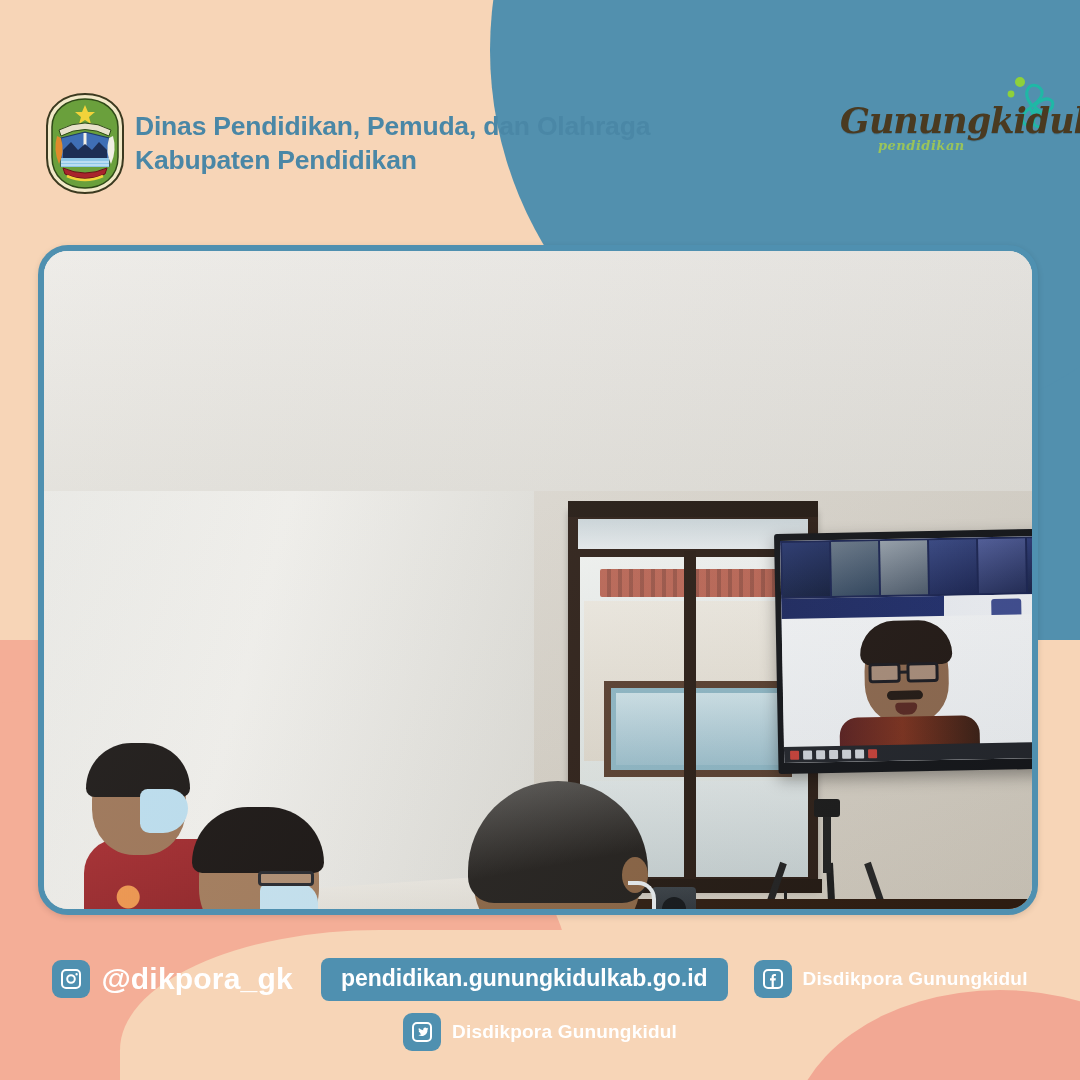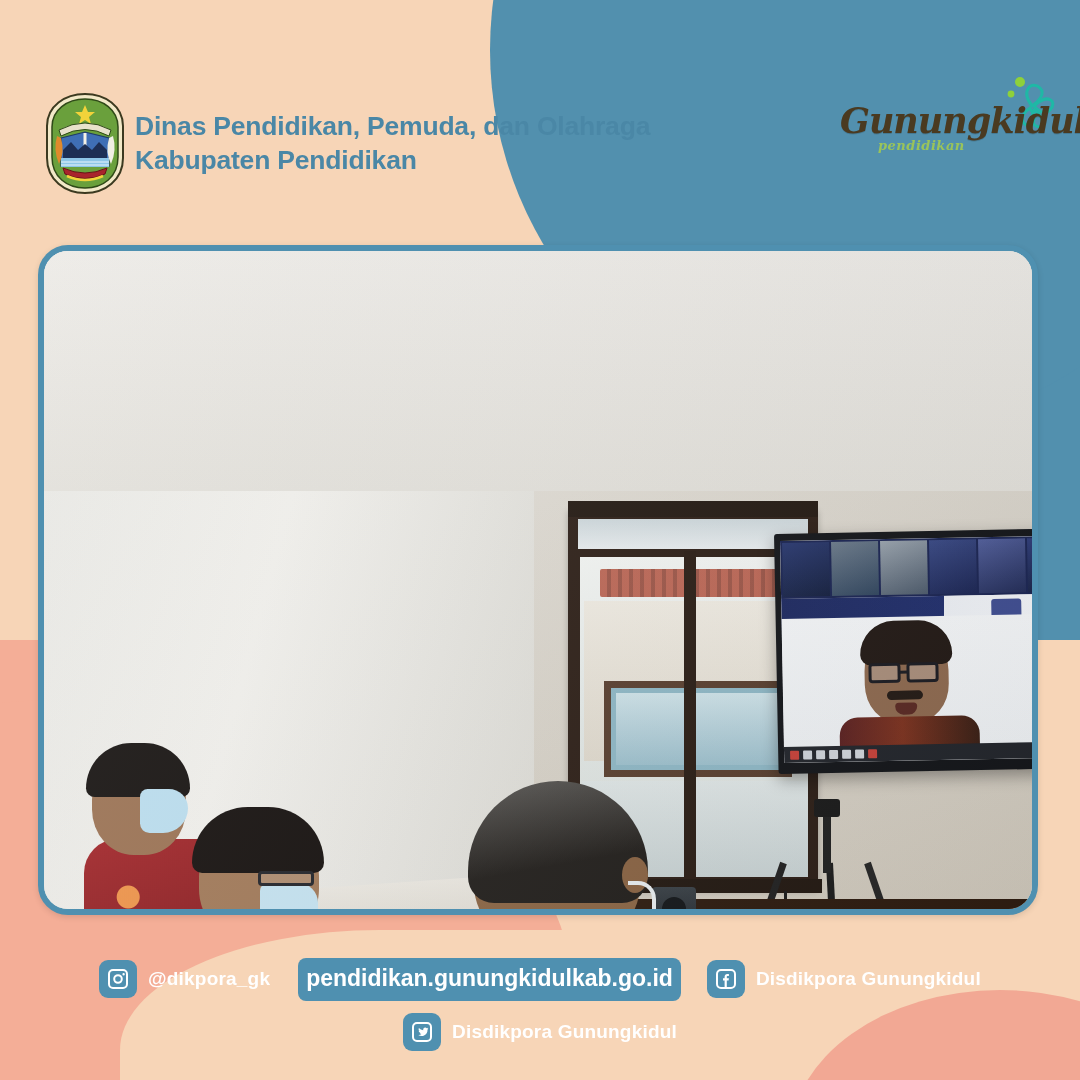--- a/index.html
+++ b/index.html
@@ -257,33 +257,33 @@
     width:38px; height:38px; border-radius:9px;
     background:#4f90b0;
     display:flex; align-items:center; justify-content:center;
     flex:0 0 auto;
   }
   .icon-box svg { width:24px; height:24px; fill:#ffffff; }
 
   .sg-label {
     margin-left:11px;
     color:#ffffff;
-    font-size:19px;
+    font-size:30px;
     font-weight:bold;
     letter-spacing:0.2px;
     white-space:nowrap;
   }
   .sg-label.small { font-size:19px; }
 
   .url-pill {
     background:#4f90b0;
     color:#ffffff;
     font-size:23px;
     font-weight:bold;
-    padding:7px 8px 9px;
+    padding:7px 20px 9px;
     border-radius:8px;
     white-space:nowrap;
   }
 </style>
 </head>
 <body>
 
 <div id="canvas">
 
   <div class="bg-teal"></div>

